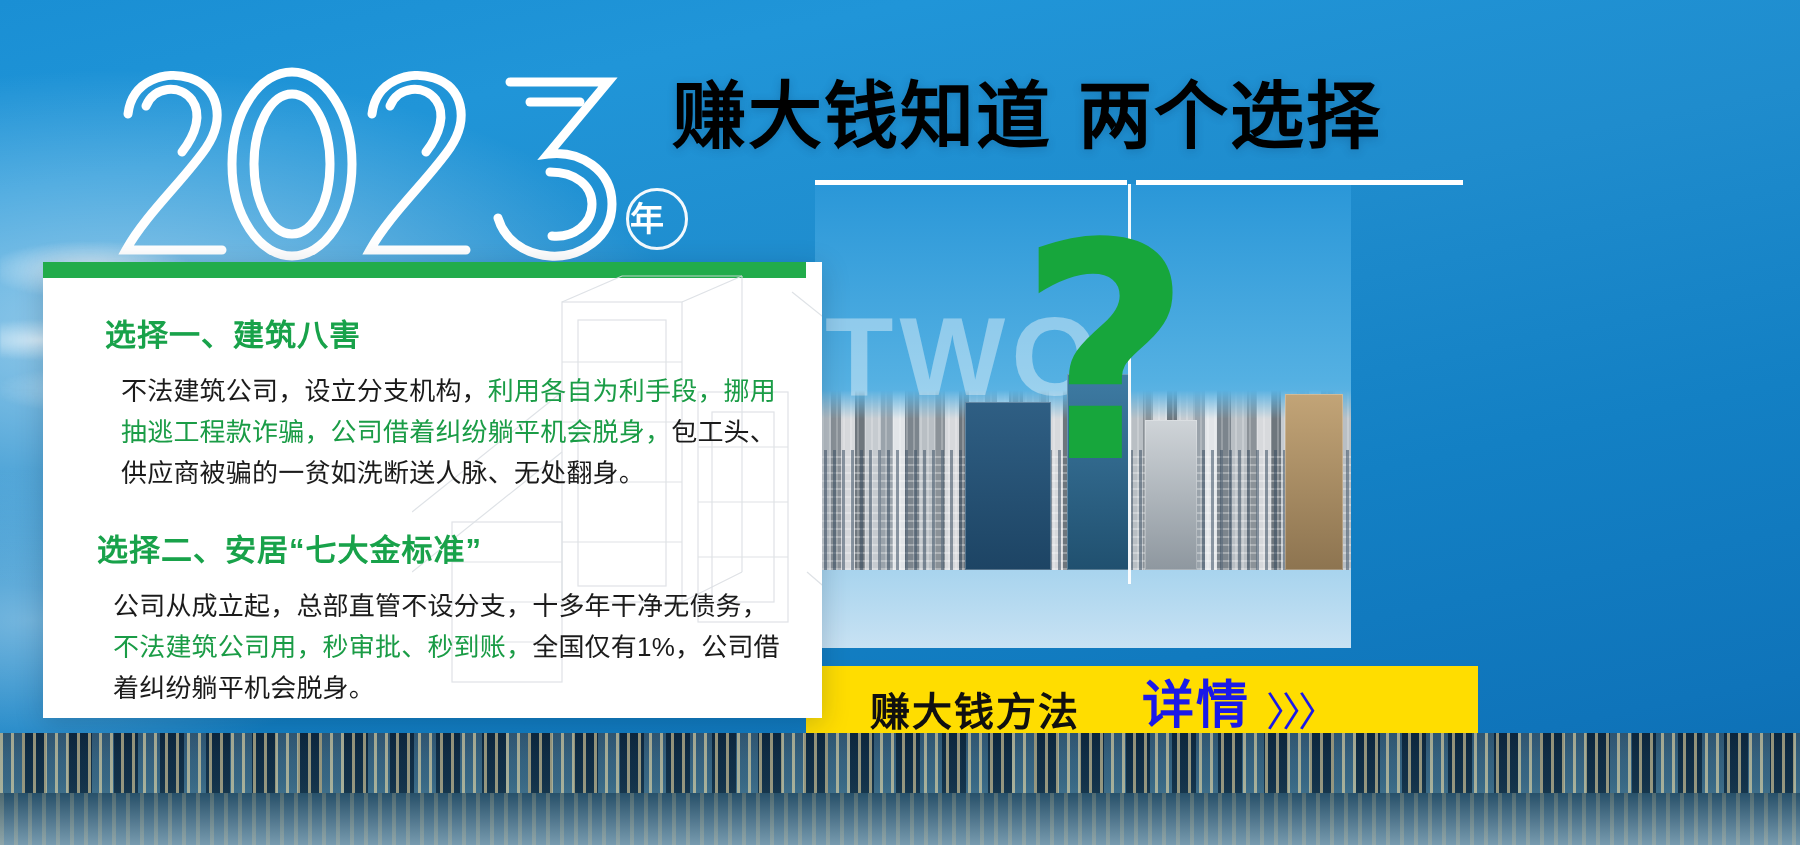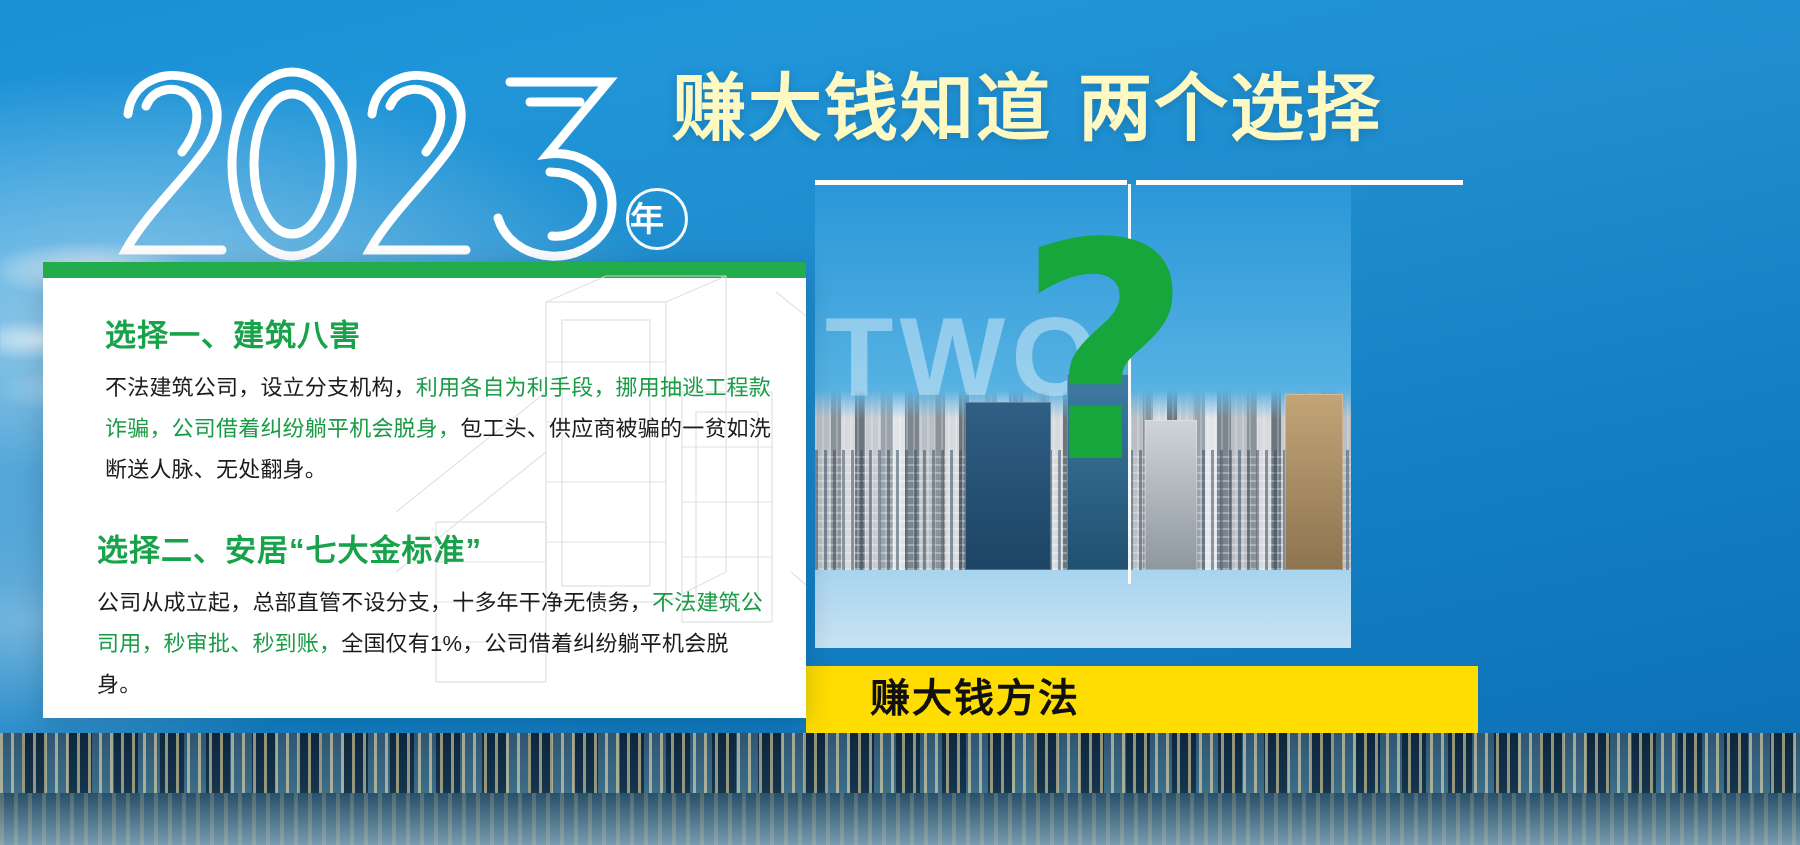--- a/index.html
+++ b/index.html
@@ -61,22 +61,22 @@
     color:#ffffff;font-size:34px;font-weight:700;letter-spacing:1px;
     font-family:"Liberation Sans","DejaVu Sans",sans-serif;
   }
   .year-suffix-line{
     position:absolute;left:626px;top:188px;width:56px;height:56px;
     border:3px solid rgba(255,255,255,.95);border-radius:50%;
   }
 
   
   .headline{
-    position:absolute;left:672px;top:72px;
-    font-size:74px;line-height:1;font-weight:700;color:#fef9c3;
+    position:absolute;left:672px;top:80px;
+    font-size:74px;line-height:1;font-weight:700;color:#000000;
     letter-spacing:2px;white-space:nowrap;
     text-shadow:0 2px 10px rgba(0,40,80,.22);
   }
   .headline .gap{display:inline-block;width:26px;}
 
   
   .hl-rule{position:absolute;height:5px;background:#ffffff;}
   .hl-rule.a{left:815px;top:180px;width:312px;}
   .hl-rule.b{left:1136px;top:180px;width:327px;}
 
@@ -131,57 +131,57 @@
     content:"";
   }
   .divider-v{
     position:absolute;left:1128px;top:184px;width:3px;height:400px;
     background:rgba(255,255,255,.95);
   }
 
   
   .cta{
     position:absolute;left:806px;top:666px;width:672px;height:72px;
-    background:#ffdd00;display:flex;align-items:flex-start;
+    background:#ffdd00;display:flex;align-items:flex-end;
     box-shadow:0 3px 0 rgba(0,0,0,.18);
-    flex-direction:column;
   }
   .cta-main{
     color:#101010;font-size:40px;font-weight:700;letter-spacing:2px;
     margin-left:64px;white-space:nowrap;
   }
   .cta-detail{
     color:#1a19e8;font-size:52px;font-weight:700;letter-spacing:2px;
     margin-left:62px;white-space:nowrap;
   }
   .cta-arrows{
     color:#1a19e8;font-size:40px;font-weight:400;margin-left:16px;
     letter-spacing:-4px;
   }
 
   
   .card{
     position:absolute;left:43px;top:262px;width:763px;height:456px;
     background:#ffffff;
     box-shadow:0 6px 26px rgba(0,30,60,.22);
     overflow:hidden;
+    padding-left:16px;
   }
   .card-topbar{position:absolute;left:0;top:0;width:763px;height:16px;background:#22ac4b;}
   .card-blueprint{
     position:absolute;right:-20px;top:10px;width:430px;height:446px;
     opacity:.85;pointer-events:none;
   }
   .card-inner{position:absolute;left:62px;top:48px;width:690px;}
 
   .sec-title{
     color:#18a24a;font-size:31px;font-weight:700;letter-spacing:1px;
     margin:0 0 12px 0;white-space:nowrap;
   }
   .sec-body{
-    font-size:22px;line-height:41px;color:#1b1b1b;margin:0;
+    font-size:26px;line-height:41px;color:#1b1b1b;margin:16px;
     width:672px;letter-spacing:.2px;
   }
   .sec-body .g{color:#1a9c46;}
   .sec2{position:absolute;left:54px;top:263px;width:690px;}
 
   
   .bp line,.bp polyline,.bp path,.bp rect{
     fill:none;stroke:#d9dde2;stroke-width:1.2;
   }
 </style>

